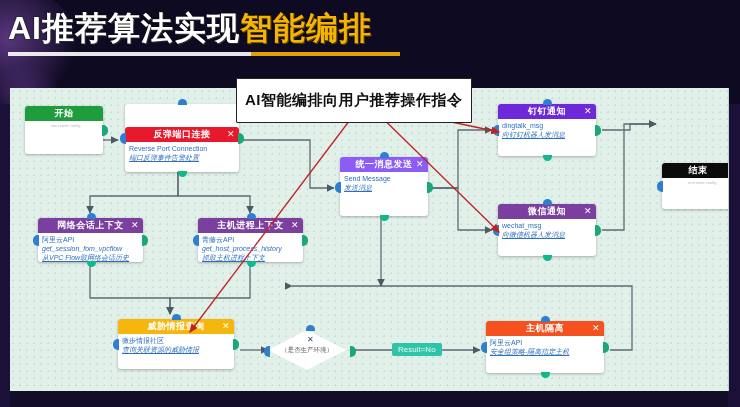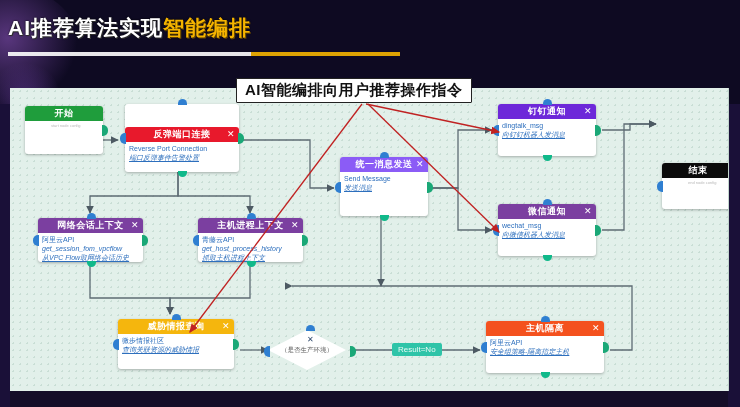--- a/index.html
+++ b/index.html
@@ -19,21 +19,21 @@
     border-radius:50%;
     background:radial-gradient(circle at 40% 40%, rgba(150,90,200,.55), rgba(60,30,110,0) 68%);
   }
   #header:after{
     content:"";position:absolute;left:-10px;top:60px;width:70px;height:80px;
     border-radius:50%;
     background:radial-gradient(circle at 50% 50%, rgba(120,70,180,.45), rgba(40,20,80,0) 70%);
   }
   #title{
     position:absolute;left:8px;top:8px;
-    font-size:21px;font-weight:bold;letter-spacing:1px;
+    font-size:32px;font-weight:bold;letter-spacing:1px;
     white-space:nowrap;line-height:40px;
   }
   #title .w{color:#ffffff;text-shadow:0 0 2px #000, 1px 1px 0 #3a3a3a;}
   #title .y{color:#f5b400;text-shadow:0 0 2px #000, 1px 1px 0 #7a5400;}
   #underline{
     position:absolute;left:8px;top:52px;width:392px;height:4px;
     background:linear-gradient(90deg,#ffffff 0%,#ffffff 62%,#f5b400 62%,#f5b400 100%);
     opacity:.9;
   }
 
@@ -98,21 +98,21 @@
   #result-label{
     position:absolute;background:#2ec4a8;color:#eafaf5;
     font-size:8px;line-height:13px;height:13px;padding:0 6px;border-radius:2px;
     white-space:nowrap;
   }
 
   
   #callout{
     position:absolute;left:236px;top:78px;
     background:#ffffff;border:1px solid #222;
-    padding:2px 8px;border-radius:1px;
+    padding:12px 8px;border-radius:1px;
     font-size:15px;font-weight:bold;color:#111;white-space:nowrap;
     z-index:40;letter-spacing:.5px;
   }
 
   svg.links{position:absolute;left:0;top:0;width:718px;height:303px;pointer-events:none;}
   svg.annot{position:absolute;left:0;top:0;width:740px;height:407px;pointer-events:none;z-index:30;}
 </style>
 </head>
 <body>
 

